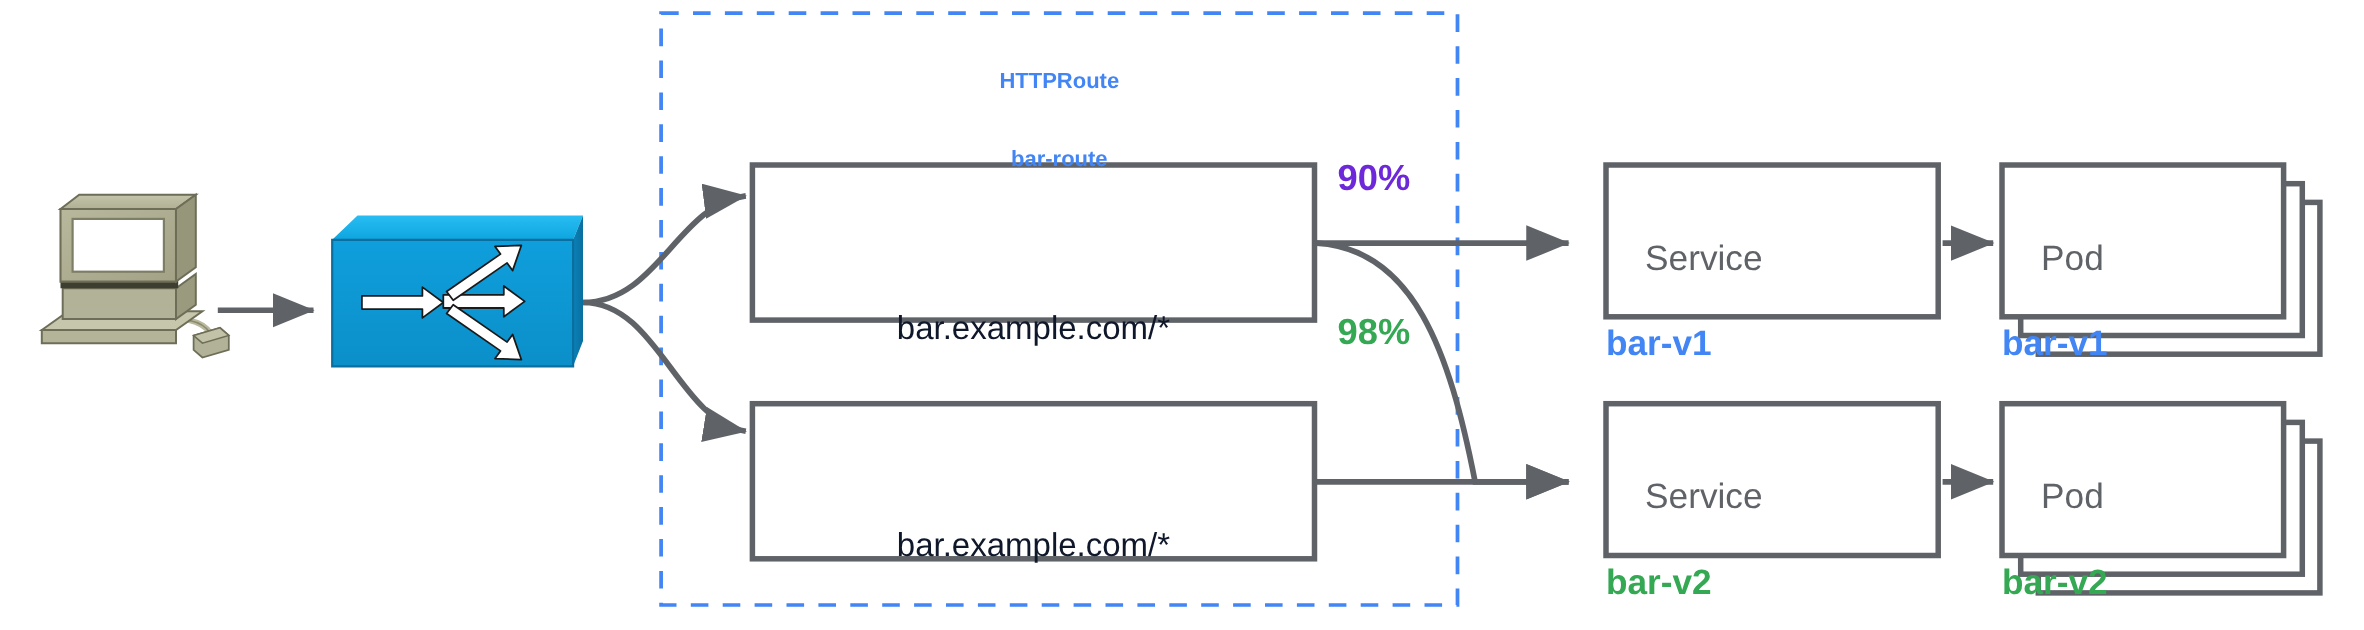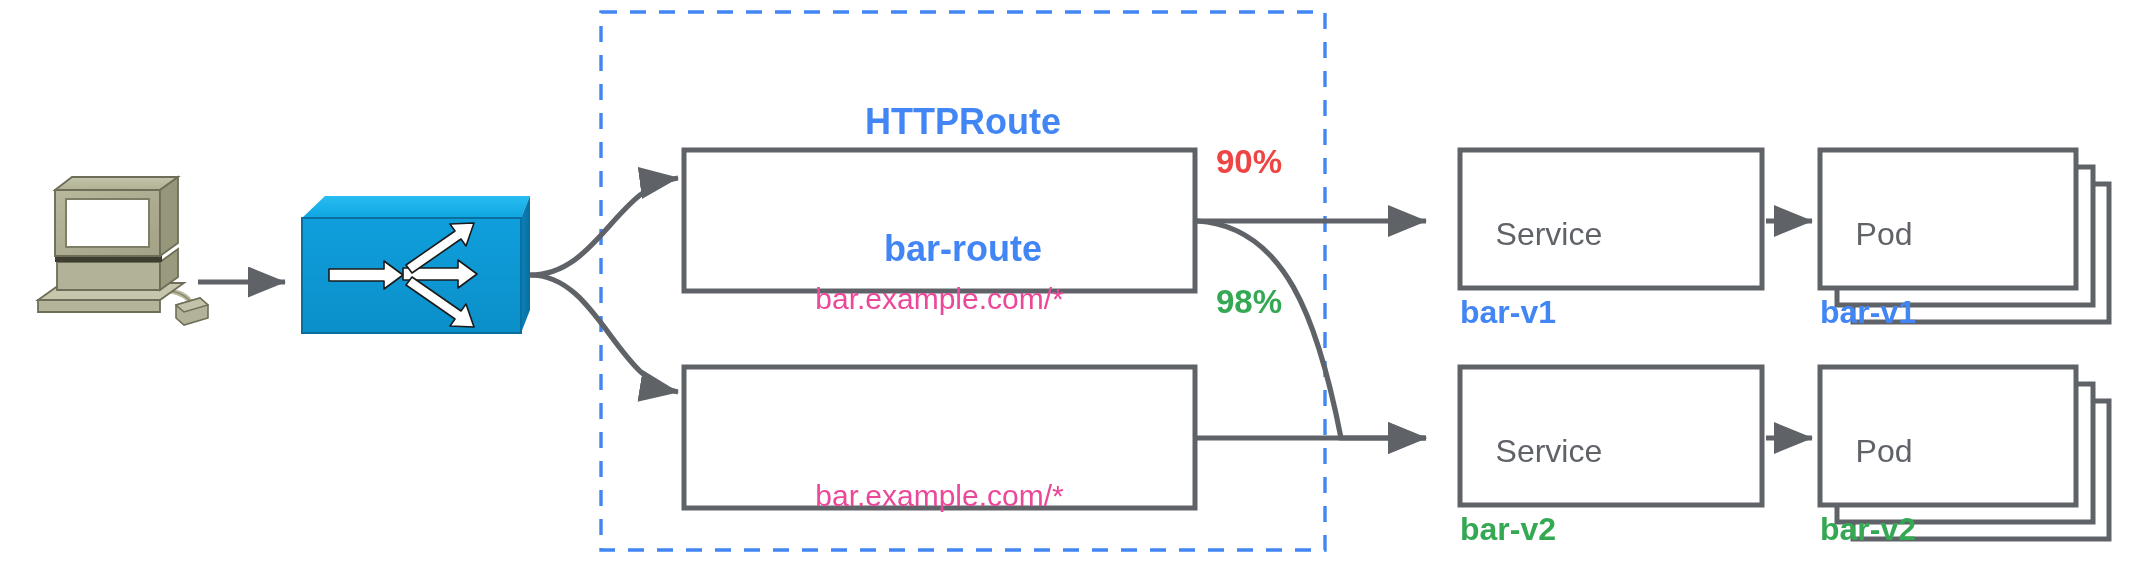--- a/index.html
+++ b/index.html
@@ -37,45 +37,45 @@
     text-align: center;
     width: 420px;
     left: 95px;
     top: 140px;
   }
   .route-title {
     width: 726px;
     left: 600px;
     top: 16px;
     text-align: center;
-    font-size: 36px;
+    font-size: 20px;
     font-weight: bold;
     color: #4285f4;
     line-height: 1.18;
   }
   .rule-box-text {
     text-align: center;
     font-size: 30px;
-    color: #ec4899;
+    color: #0f172a;
     line-height: 1.28;
   }
   .node-text {
     font-size: 32px;
     color: #5f6368;
     line-height: 1.22;
   }
   .node-text .nm {
     display: block;
     font-weight: bold;
   }
   .pct {
     font-size: 33px;
     font-weight: bold;
   }
-  .pct-90 { color: #ef4444; }
+  .pct-90 { color: #6d28d9; }
   .pct-10 { color: #34a853; }
 </style>
 </head>
 <body>
 
 <div id="stage">
 
   <svg class="layer" viewBox="0 0 2149 573">
     <defs>
       <marker id="arrowhead" markerWidth="9" markerHeight="9" refX="7.4" refY="3.1" orient="auto" markerUnits="strokeWidth">

